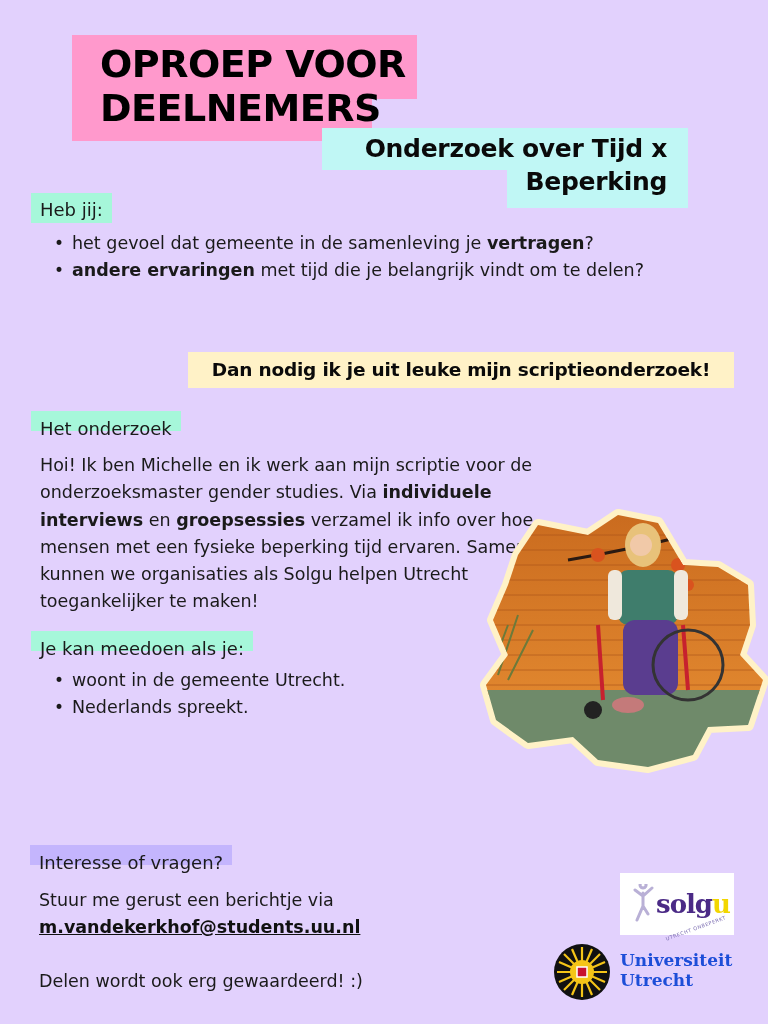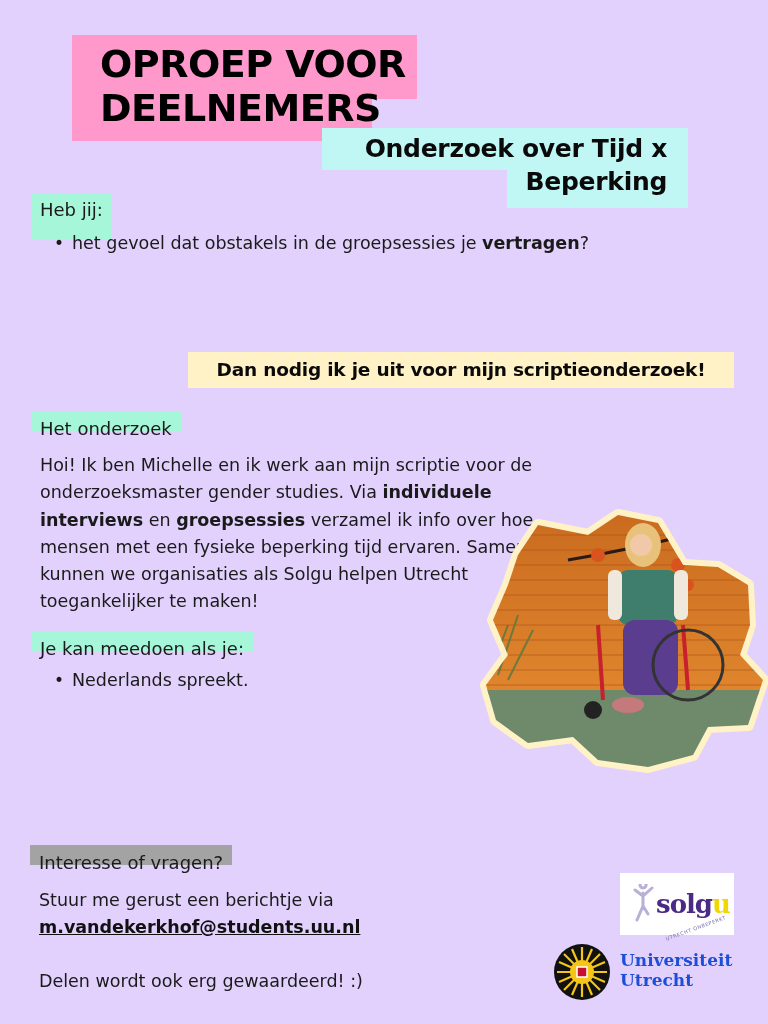--- a/index.html
+++ b/index.html
@@ -30,21 +30,21 @@
       text-align: right; color: #0a0a0a; letter-spacing: -0.3px;
     }
 
     
     .tag {
       padding: 0 9px;
       font-size: 18px; line-height: 36px; height: 20px;
       color: #1a1a1a;
     }
     .tag.mint { background: #a6f7da; }
-    .tag.cream { background: #a3a3a3; text-align: center; }
+    .tag.cream { background: #c4b5fd; text-align: center; }
 
     
     ul.bul { list-style: none; }
     ul.bul li {
       position: relative; padding-left: 18px;
       font-size: 17.5px; line-height: 27px; color: #1a1a1a;
     }
     ul.bul li::before {
       content: "\2022"; position: absolute; left: 0; top: 0;
       font-size: 17px; color: #1a1a1a;
@@ -103,28 +103,29 @@
 
 <div class="abs title-bg1"></div>
 <div class="abs title-bg2"></div>
 <h1 class="abs title">OPROEP VOOR
 DEELNEMERS</h1>
 
 <div class="abs subtitle-bg1"></div>
 <div class="abs subtitle-bg2"></div>
 <h2 class="abs subtitle">Onderzoek over Tijd x Beperking</h2>
 
-<div class="abs tag mint" style="left:31px; top:193px; height:46px; line-height:34px;text-align:right;">Heb jij:</div>
+<div class="abs tag mint" style="left:31px; top:193px; height:30px; line-height:34px;text-align:right;">Heb jij:</div>
 
 <ul class="abs bul" style="left:54px; top:230px; width:680px;">
-  <li><span>het gevoel dat obstakels in de groepsessies je </span><b>vertragen</b><span>?</span></li>
+  <li><span>het gevoel dat gemeente in de samenleving je </span><b>vertragen</b><span>?</span></li>
+  <li><span></span><b>andere ervaringen</b><span> met tijd die je belangrijk vindt om te delen?</span></li>
 </ul>
 
 <div class="abs cta-bg"></div>
-<div class="abs cta">Dan nodig ik je uit voor mijn scriptieonderzoek!</div>
+<div class="abs cta">Dan nodig ik je uit leuke mijn scriptieonderzoek!</div>
 
 <div class="abs tag mint" style="left:31px; top:411px;">Het onderzoek</div>
 
 <p class="abs para" style="left:40px; top:452px; width:520px;"><span>Hoi! Ik ben Michelle en ik werk aan mijn scriptie voor de onderzoeksmaster gender studies. Via </span><b>individuele interviews</b><span> en </span><b>groepsessies</b><span> verzamel ik info over hoe mensen met een fysieke beperking tijd ervaren. Samen kunnen we organisaties als Solgu helpen Utrecht toegankelijker te maken!</span></p>
 
 <svg class="abs photo" viewBox="0 0 290 270">
   <defs>
     <clipPath id="blob">
       <path d="M60,20 L110,30 L140,10 L180,18 L205,60 L240,62 L270,80 L272,120 L262,150 L285,175 L270,220 L230,222 L215,250 L170,262 L120,255 L95,232 L50,238 L18,215 L8,180 L30,150 L15,115 L30,80 L40,50 Z"></path>
     </clipPath>
@@ -166,20 +167,21 @@
     <path d="M120,120 L125,195 M205,120 L210,185" stroke="#c7212e" stroke-width="4" fill="none"></path>
     <circle cx="210" cy="160" r="35" stroke="#333" stroke-width="3" fill="none"></circle>
 
     <path d="M20,170 L40,110 M30,175 L55,125 M15,160 L30,120" stroke="#6b7a3a" stroke-width="2"></path>
   </g>
 </svg>
 
 <div class="abs tag mint" style="left:31px; top:631px;">Je kan meedoen als je:</div>
 
 <ul class="abs bul" style="left:54px; top:667px; width:420px;">
+  <li>woont in de gemeente Utrecht.</li>
   <li>Nederlands spreekt.</li>
 </ul>
 
 <div class="abs tag cream" style="left:30px; top:845px;">Interesse of vragen?</div>
 
 <p class="abs para" style="left:39px; top:887px;">Stuur me gerust een berichtje via</p>
 <a class="abs para email" style="left:39px; top:914px;" href="mailto:m.vandekerkhof@students.uu.nl">m.vandekerkhof@students.uu.nl</a>
 <p class="abs para" style="left:39px; top:968px;">Delen wordt ook erg gewaardeerd! :)</p>
 
 <div class="abs solgu">

